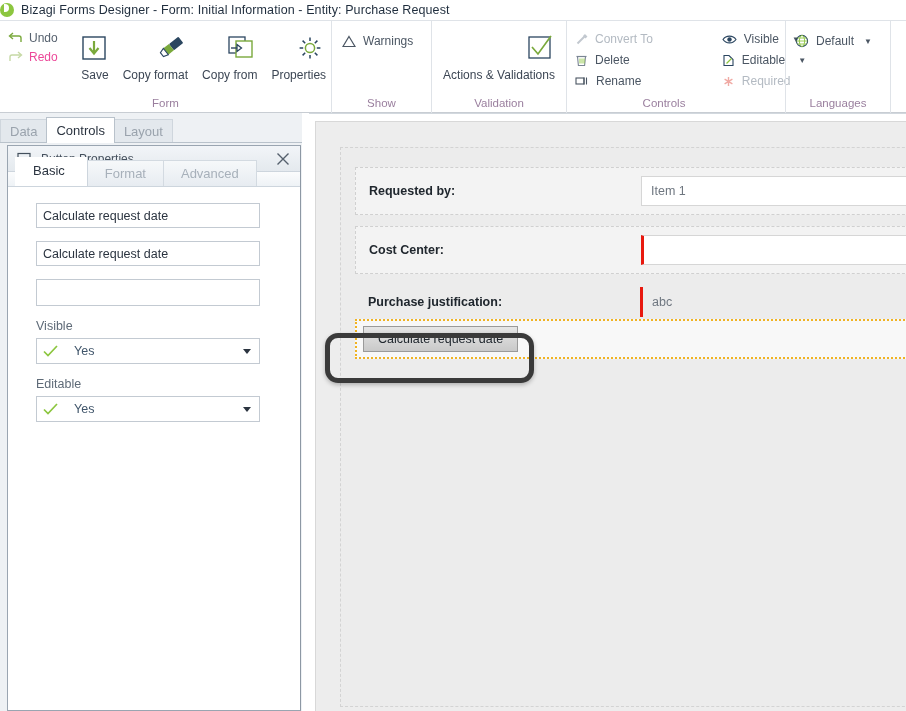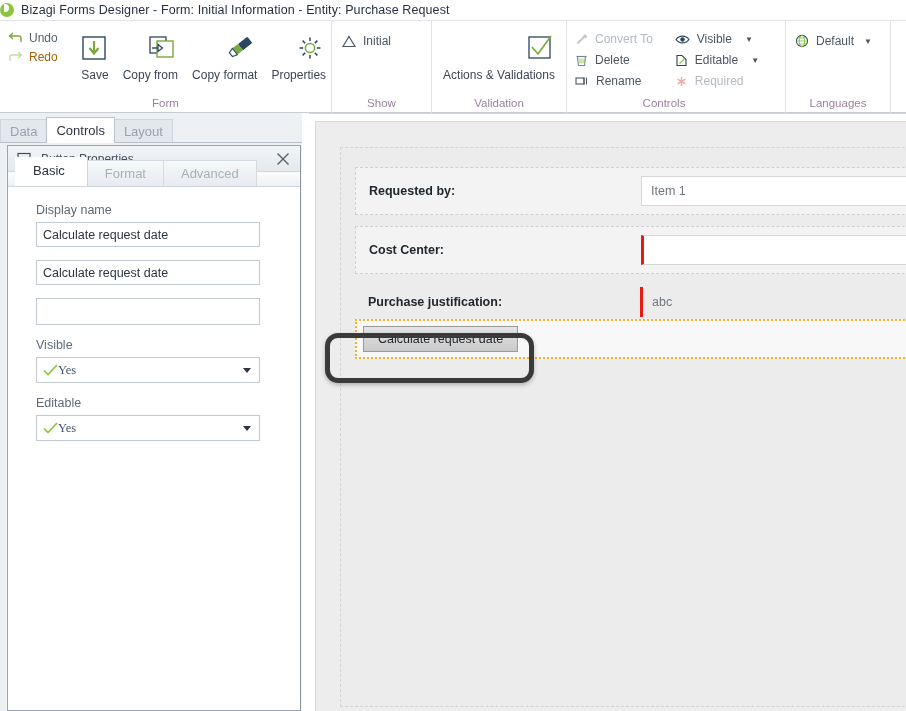--- a/index.html
+++ b/index.html
@@ -58,21 +58,21 @@
   .rgroup-body { flex: 1; display: flex; align-items: flex-start; }
   .rgroup-label {
     height: 17px; line-height: 15px; text-align: center;
     font-size: 11.5px; color: #9a7f9e;
   }
 
   
   .stacked { display: flex; flex-direction: column; padding: 6px 8px 0 8px; gap: 5px; }
   .small-cmd { display: flex; align-items: center; gap: 6px; font-size: 12px; cursor: default; }
   .small-cmd .lbl { color: #56616e; }
-  .small-cmd.disabled .lbl { color: #a16207; }
+  .small-cmd.disabled .lbl { color: #ec4899; }
 
   
   .bigbtn {
     width: auto; min-width: 46px;
     display: flex; flex-direction: column; align-items: flex-end;
     padding: 4px 7px 0 7px; cursor: default;
   }
   .bigbtn .ico { height: 38px; display: flex; align-items: center; justify-content: center; }
   .bigbtn .cap { font-size: 12px; color: #3c4654; white-space: nowrap; margin-top: 1px; }
 
@@ -157,21 +157,21 @@
     font-size: 12.5px; color: #2b3440;
     display: flex; align-items: center; padding: 0 6px;
     cursor: text;
   }
   .fld-select {
     height: 26px; width: 224px;
     border: 1px solid #c3cad2; background: #ffffff;
     display: flex; align-items: center; padding: 0 6px;
     font-size: 12.5px; color: #41566b; cursor: default;
   }
-  .fld-select .selv { flex: 1; margin-left: 0; font-family: Liberation Serif, serif; }
+  .fld-select .selv { flex: 1; margin-left: 16px; }
   .sel-caret { width: 0; height: 0; border-left: 4px solid transparent; border-right: 4px solid transparent; border-top: 5px solid #2b3440; margin-right: 2px; }
 
   
   .canvas-wrap {
     position: absolute; left: 309px; top: 113px; width: 597px; height: 598px;
     background: #ffffff;
     border-top: 1px solid #d2d8de;
     padding: 6px 0 0 6px;
   }
   .canvas {
@@ -271,45 +271,45 @@
           <div style="display:flex; align-items:flex-start; margin-left:4px;">
             <div class="bigbtn">
               <div class="ico">
                 <svg width="30" height="30" viewBox="0 0 30 30">
                   <rect x="4" y="4" width="22" height="22" fill="none" stroke="#2b4660" stroke-width="1.4"></rect>
                   <path d="M15 8 v11" stroke="#7aa93c" stroke-width="2.2" fill="none"></path>
                   <path d="M10.5 15 L15 20.5 L19.5 15" fill="none" stroke="#7aa93c" stroke-width="2.2"></path>
                 </svg>
               </div>
               <div class="cap">Save</div>
-            </div>
-
-            <div class="bigbtn">
-              <div class="ico">
-                <svg width="32" height="30" viewBox="0 0 32 30">
-                  <rect x="4" y="4" width="16" height="16" fill="none" stroke="#2b4660" stroke-width="1.3"></rect>
-                  <rect x="11" y="8" width="16" height="16" fill="#ffffff" stroke="#7aa93c" stroke-width="1.4"></rect>
-                  <path d="M6 15 h9" stroke="#2b4660" stroke-width="1.4" fill="none"></path>
-                  <path d="M12 11.5 L16.5 15 L12 18.5 z" fill="#ffffff" stroke="#2b4660" stroke-width="1.3"></path>
-                </svg>
-              </div>
-              <div class="cap">Copy from</div>
             </div>
 
             <div class="bigbtn">
               <div class="ico">
                 <svg width="32" height="30" viewBox="0 0 32 30">
                   <g transform="rotate(-38 16 15)">
                     <rect x="16" y="10" width="12" height="8" rx="1" fill="#2b4660"></rect>
                     <rect x="9" y="10" width="7" height="8" fill="#7aa93c"></rect>
                     <path d="M9 10 L4 11.5 L4 16.5 L9 18 z" fill="#ffffff" stroke="#2b4660" stroke-width="1.1"></path>
                   </g>
                 </svg>
               </div>
               <div class="cap">Copy format</div>
+            </div>
+
+            <div class="bigbtn">
+              <div class="ico">
+                <svg width="32" height="30" viewBox="0 0 32 30">
+                  <rect x="4" y="4" width="16" height="16" fill="none" stroke="#2b4660" stroke-width="1.3"></rect>
+                  <rect x="11" y="8" width="16" height="16" fill="#ffffff" stroke="#7aa93c" stroke-width="1.4"></rect>
+                  <path d="M6 15 h9" stroke="#2b4660" stroke-width="1.4" fill="none"></path>
+                  <path d="M12 11.5 L16.5 15 L12 18.5 z" fill="#ffffff" stroke="#2b4660" stroke-width="1.3"></path>
+                </svg>
+              </div>
+              <div class="cap">Copy from</div>
             </div>
 
             <div class="bigbtn">
               <div class="ico">
                 <svg width="32" height="30" viewBox="0 0 32 30">
                   <g fill="none" stroke="#2b4660" stroke-width="1.5">
                     <circle cx="16" cy="15" r="4.6" stroke="#7aa93c"></circle>
                     <path d="M16 4.5 v3.5 M16 22 v3.5 M5.6 15 h3.6 M22.8 15 h3.6
                              M8.6 7.6 l2.6 2.6 M20.8 19.8 l2.6 2.6
                              M23.4 7.6 l-2.6 2.6 M11.2 19.8 l-2.6 2.6"></path>
@@ -325,21 +325,21 @@
 
       <div class="rgroup" style="width:100px;">
         <div class="rgroup-body">
           <div class="medcol" style="padding-top:9px;">
             <div class="med-cmd">
               <span>
                 <svg width="14" height="13" viewBox="0 0 14 13">
                   <path d="M7 1.5 L13 11.5 L1 11.5 z" fill="none" stroke="#4b5663" stroke-width="1.2"></path>
                 </svg>
               </span>
-              <span>Initial</span>
+              <span>Warnings</span>
             </div>
           </div>
         </div>
         <div class="rgroup-label">Show</div>
       </div>
 
       <div class="rgroup" style="width:135px;">
         <div class="rgroup-body" style="justify-content:center;">
           <div class="bigbtn">
             <div class="ico">
@@ -348,21 +348,21 @@
                 <path d="M9 15 L15 22 L28 4" fill="none" stroke="#7aa93c" stroke-width="1.7"></path>
               </svg>
             </div>
             <div class="cap">Actions &amp; Validations</div>
           </div>
         </div>
         <div class="rgroup-label">Validation</div>
       </div>
 
       <div class="rgroup" style="width:195px;">
-        <div class="rgroup-body" style="display:flex;">
+        <div class="rgroup-body" style="display:flex;gap:47px;">
           <div class="medcol" style="padding-left:8px;">
             <div class="med-cmd disabled">
               <span>
                 <svg width="13" height="13" viewBox="0 0 13 13">
                   <path d="M2.5 10.5 L10 3" stroke="#c2c8cf" stroke-width="2" fill="none"></path>
                   <path d="M9 2 L11.5 4.5" stroke="#c2c8cf" stroke-width="2.6" fill="none"></path>
                 </svg>
               </span>
               <span>Convert To</span>
             </div>
@@ -475,21 +475,20 @@
       </div>
 
       <div class="inner-tabs">
         <div class="itab active">Basic</div>
         <div class="itab">Format</div>
         <div class="itab">Advanced</div>
       </div>
 
       <div class="panel-body">
         <div class="fld">
-          <div class="fld-label">Display name</div>
           <div class="fld-input">Calculate request date</div>
         </div>
 
         <div class="fld">
           <div class="fld-input">Calculate request date</div>
         </div>
 
         <div class="fld">
           <div class="fld-input" style="height:27px;"></div>
         </div>

